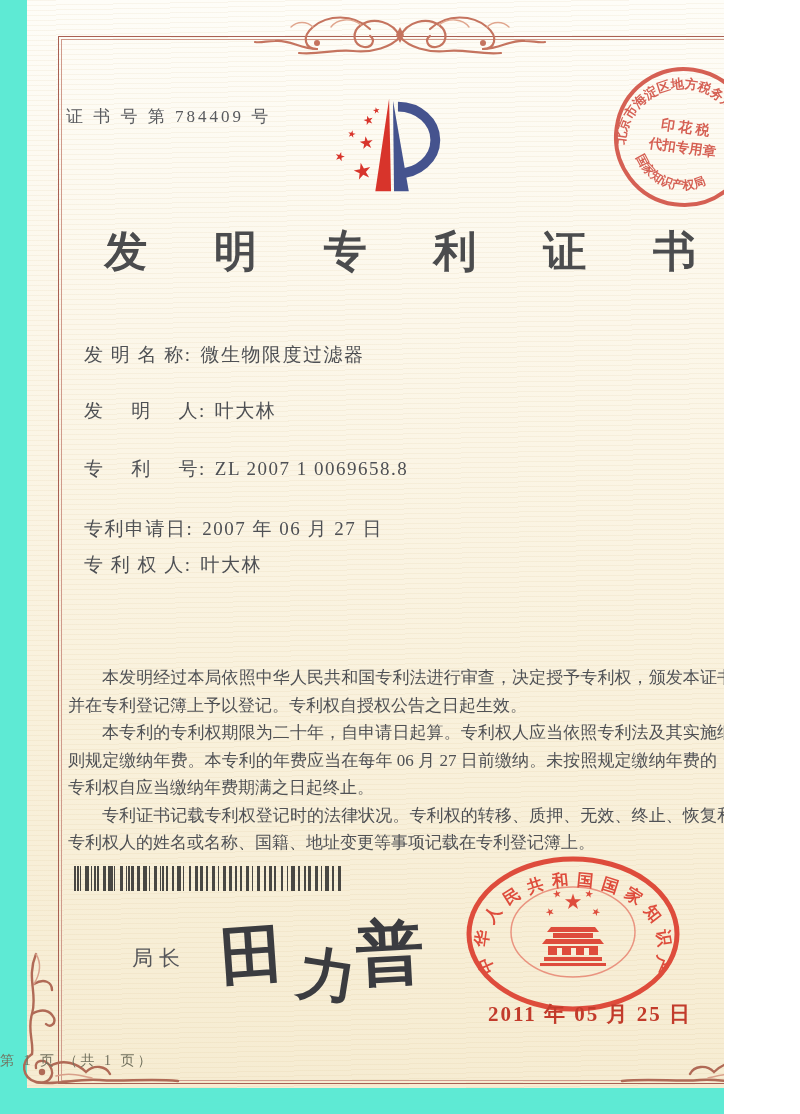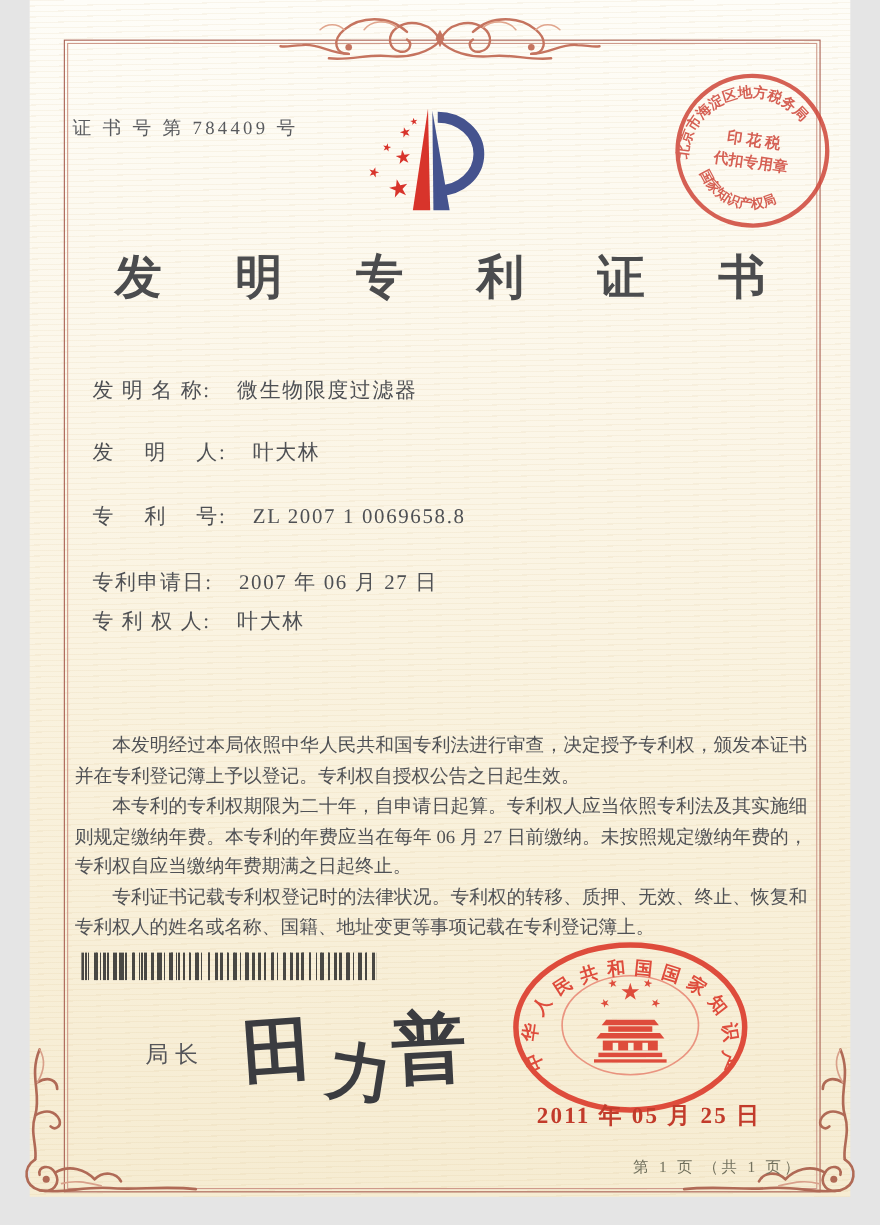--- a/index.html
+++ b/index.html
@@ -1,54 +1,54 @@
 <!DOCTYPE html>
 <html><head>
 <meta charset="utf-8">
 <style>
   html,body{margin:0;padding:0;background:#ffffff;}
-  #page{position:relative;width:800px;height:1114px;background:#e5e5e5;overflow:hidden;
+  #page{position:relative;width:724px;height:1114px;background:#5eead4;overflow:hidden;
         font-family:"Liberation Serif","DejaVu Serif",serif;}
   
   .paper{position:absolute;left:27px;top:0;width:746px;height:1088px;
     background:
       repeating-linear-gradient(179deg, rgba(205,172,112,0.10) 0 1px, rgba(0,0,0,0) 1px 5px),
       linear-gradient(180deg,#fefdf8 0%,#fcf7ea 30%,#f9f1dc 65%,#f6ecd2 100%);}
   
   .frame{position:absolute;left:58px;top:36px;width:686px;height:1046px;
          border:1.5px solid #a96053;}
   .frame-inner{position:absolute;left:2px;top:2px;right:2px;bottom:2px;border:1px solid #cf9a8b;}
   .ornament-top{position:absolute;left:253px;top:3px;width:294px;height:60px;}
   .flourish{position:absolute;width:170px;height:142px;top:950px;}
   .flourish.bl{left:12px;}
   .flourish.br{left:618px;transform:scaleX(-1);}
   .cert-no{position:absolute;left:66px;top:105px;font-size:17px;letter-spacing:3px;color:#585a5e;}
   .logo{position:absolute;left:330px;top:83px;width:130px;height:120px;}
   .tax-stamp{position:absolute;left:609px;top:62px;width:150px;height:150px;transform:rotate(8deg);opacity:.85;}
   .doc-title{position:absolute;left:0;top:223px;width:800px;text-align:center;
              font-size:43px;font-weight:700;color:#4b4c4e;letter-spacing:28px;text-indent:28px;}
   .field{position:absolute;left:84px;font-size:19px;color:#4e5054;letter-spacing:1.5px;white-space:nowrap;}
-  .f-value{margin-left:24px;}
+  .f-value{margin-left:9px;}
   .f1{top:342px}.f2{top:398px}.f3{top:456px}.f4{top:516px}.f5{top:552px}.f6{top:636px}
   .body-text{position:absolute;left:68px;top:664px;width:666px;font-size:17px;line-height:27.5px;
              color:#4f5155;text-align:justify;}
   .body-text p{margin:0;text-indent:2em;font-family:Liberation Serif, serif;}
   .barcode{position:absolute;left:74px;top:866px;width:268px;height:25px;opacity:.85;
     background:
       repeating-linear-gradient(90deg,#2b2b2b 0 2px,rgba(0,0,0,0) 2px 6px,#2b2b2b 6px 7px,rgba(0,0,0,0) 7px 11px,#2b2b2b 11px 14px,rgba(0,0,0,0) 14px 17px,#2b2b2b 17px 18px,rgba(0,0,0,0) 18px 23px),
       repeating-linear-gradient(90deg,rgba(0,0,0,0) 0 3px,#2b2b2b 3px 5px,rgba(0,0,0,0) 5px 13px,#2b2b2b 13px 15px,rgba(0,0,0,0) 15px 17px);}
   .sig-role{position:absolute;left:132px;top:944px;font-size:21px;letter-spacing:6px;color:#55565a;text-align:right;}
   .sig-char{position:absolute;font-weight:700;color:#3b3c40;}
   .sig-c1{left:220px;top:912px;font-size:64px;transform:rotate(-4deg);}
   .sig-c2{left:298px;top:938px;font-size:58px;transform:rotate(9deg);}
   .sig-c3{left:356px;top:908px;font-size:68px;transform:rotate(-3deg);}
   .office-seal{position:absolute;left:458px;top:850px;width:230px;height:172px;opacity:.9;}
   .seal-date{position:absolute;left:488px;top:1000px;font-size:21px;font-weight:700;
              color:#c23b2b;letter-spacing:2px;}
-  .footer{position:absolute;left:0;top:1052px;width:730px;text-align:right;
+  .footer{position:absolute;left:0;top:1052px;width:730px;text-align:left;
           font-size:14px;letter-spacing:3px;color:#72715e;}
 </style>
 </head>
 <body>
 
 <div id="page">
 
   <div class="paper"></div>
 
   <div class="frame">

